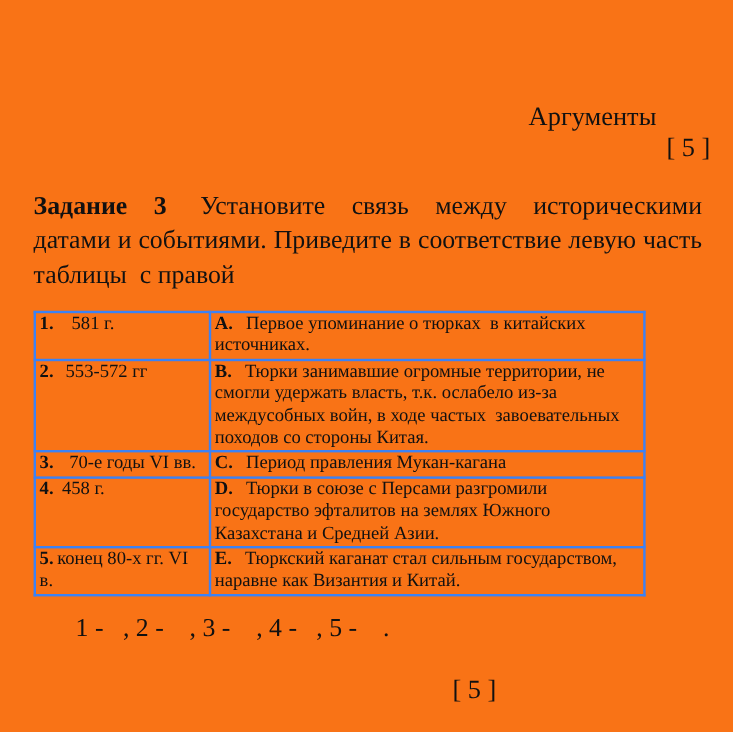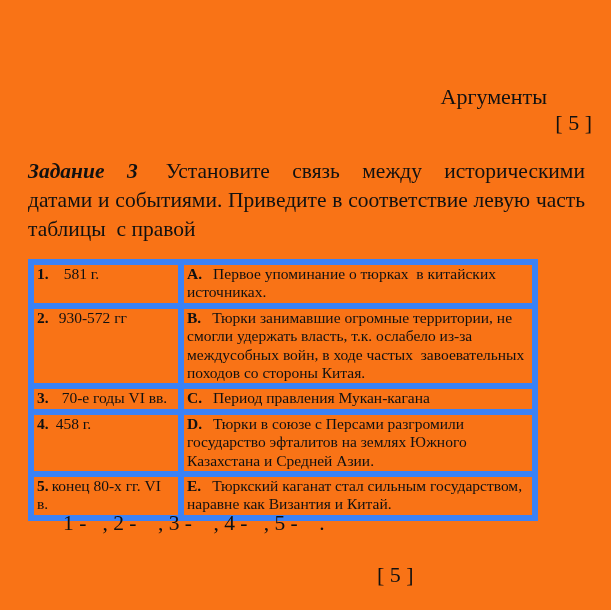--- a/index.html
+++ b/index.html
@@ -29,34 +29,34 @@
   .task-para {
     position: absolute;
     top: 157px;
     left: 28px;
     width: 557px;
     margin: 0;
     font-size: 21.5px;
     line-height: 29px;
     text-align: justify;
   }
-  .task-title { font-weight: bold; font-style: italic; }
+  .task-title { font-weight: bold; }
   .title-gap { display: inline-block; width: 28px; }
   .match-table {
     position: absolute;
     top: 259px;
     left: 28px;
     width: 510px;
     border-collapse: collapse;
     table-layout: fixed;
     font-size: 15.5px;
     line-height: 18.4px;
   }
   .match-table td {
-    border: 6px solid #3b82f6;
+    border: 2px solid #3b82f6;
     vertical-align: top;
     padding: 0 3px 1px 3px;
   }
   .c1 { width: 138px; }
   .num { font-weight: bold; }
   .letter { font-weight: bold; margin-right: 11px; }
   tr:nth-child(1) .num { margin-right: 15px; }
   tr:nth-child(2) .num { margin-right: 10px; }
   tr:nth-child(3) .num { margin-right: 13px; }
   tr:nth-child(4) .num { margin-right: 7px; }
@@ -88,21 +88,21 @@
 
   <p class="task-para"><span class="task-title">Задание 3</span><span class="title-gap"></span><span>Установите связь между историческими датами и событиями. Приведите в соответствие левую часть таблицы&nbsp; с правой</span></p>
 
   <table class="match-table">
     <tbody>
       <tr>
         <td class="c1"><span class="num">1.</span><span>581 г.</span></td>
         <td class="c2"><span class="letter">A.</span><span>Первое упоминание о тюрках&nbsp; в китайских источниках.</span></td>
       </tr>
       <tr>
-        <td class="c1"><span class="num">2.</span><span>930-572 гг</span></td>
+        <td class="c1"><span class="num">2.</span><span>553-572 гг</span></td>
         <td class="c2"><span class="letter">B.</span><span>Тюрки занимавшие огромные территории, не смогли удержать власть, т.к. ослабело из-за междусобных войн, в ходе частых&nbsp; завоевательных походов со стороны Китая.</span></td>
       </tr>
       <tr>
         <td class="c1"><span class="num">3.</span><span>70-е годы VI вв.</span></td>
         <td class="c2"><span class="letter">C.</span><span>Период правления Мукан-кагана</span></td>
       </tr>
       <tr>
         <td class="c1"><span class="num">4.</span><span>458 г.</span></td>
         <td class="c2"><span class="letter">D.</span><span>Тюрки в союзе с Персами разгромили государство эфталитов на землях Южного Казахстана и Средней Азии.</span></td>
       </tr>

